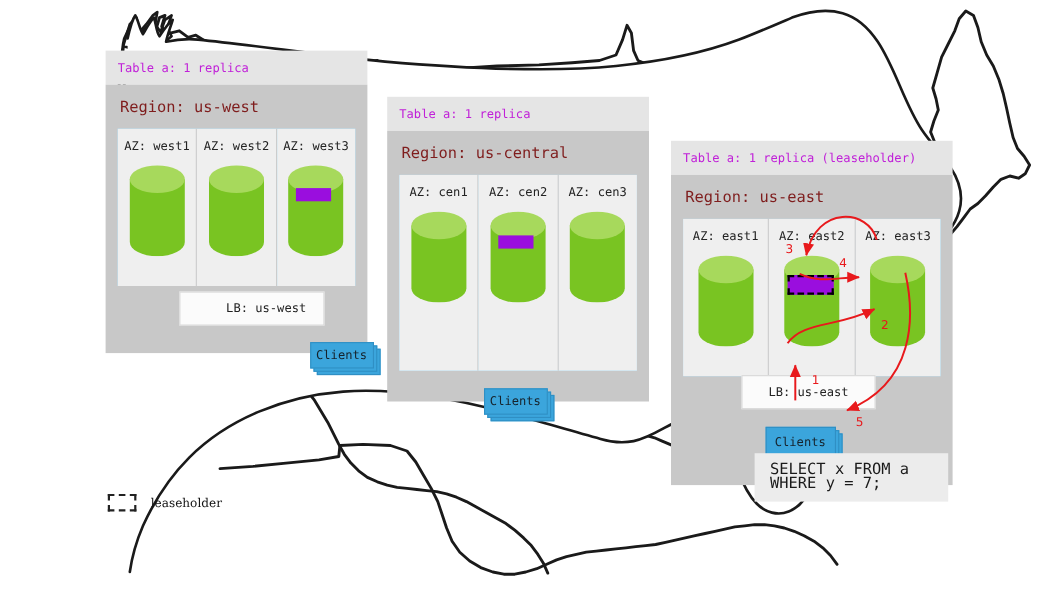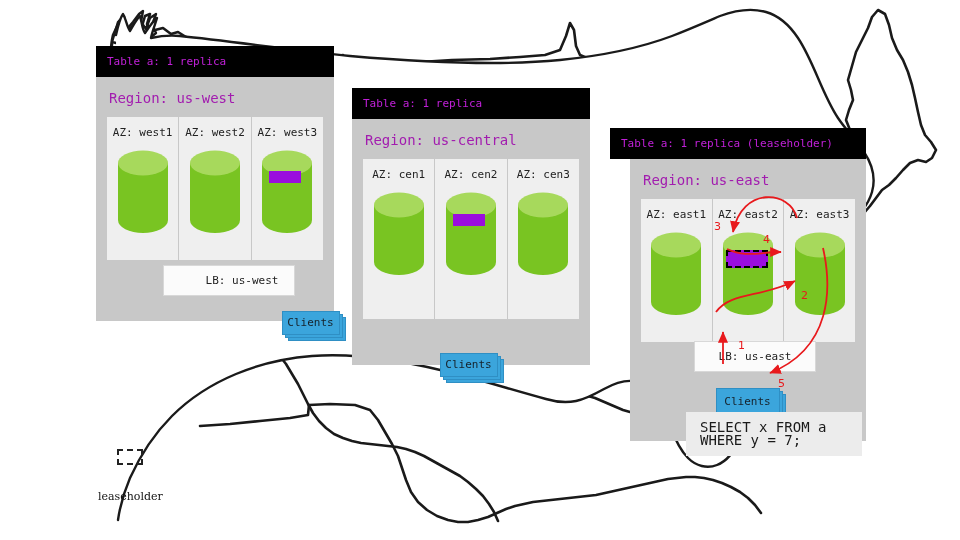--- a/index.html
+++ b/index.html
@@ -9,28 +9,28 @@
     position:relative;
   }
   #stage{position:absolute;left:0;top:0;width:960px;height:540px;}
 
   
   #usmap{position:absolute;left:0;top:0;width:960px;height:540px;z-index:1;}
 
   
   .region-panel{position:absolute;z-index:3;}
   .panel-header{
-    background:#000000;color:#c020d8;
+    background:#e5e5e5;color:#c020d8;
     font-size:11px;line-height:11px;
     padding:10px 11px 10px 11px;
     white-space:nowrap;
   }
   .panel-body{background:#c8c8c8;position:relative;}
   .region-title{
-    color:#a21caf;font-size:14px;line-height:14px;
+    color:#7f1d1d;font-size:14px;line-height:14px;
     padding:14px 0 12px 13px;white-space:nowrap;
   }
   .az-row{display:flex;background:#7dd3fc;margin:0 11px;position:relative;}
   .az-cell{
     flex:1 1 0;background:#efefef;position:relative;
     border-right:1px solid #c8c8c8;
     display:flex;flex-direction:column;align-items:center;
   }
   .az-cell:last-child{border-right:none;}
   .az-label{
@@ -64,21 +64,21 @@
   }
 
   
   .sql-box{
     position:absolute;background:#ececec;z-index:3;
     font-size:14px;line-height:13px;color:#1a1a1a;
     padding:9px 0 9px 14px;white-space:pre;
   }
 
   
-  .legend{position:absolute;z-index:4;display:flex;align-items:center;gap:25px;flex-direction:column;}
+  .legend{position:absolute;z-index:4;display:flex;align-items:center;gap:13px;}
   .legend .swatch{width:22px;height:12px;border:2px dashed #222;background:transparent;}
   .legend .ltext{font-family:"DejaVu Serif","Liberation Serif",serif;font-size:11px;color:#111;}
 
   
   #arrows{position:absolute;left:0;top:0;width:960px;height:540px;z-index:6;pointer-events:none;}
   .step-num{
     position:absolute;z-index:7;color:#e8191c;font-size:11px;line-height:11px;
     font-family:"DejaVu Sans","Liberation Sans",sans-serif;
   }
 </style>
@@ -228,21 +228,21 @@
         <div class="card s1" style="width:56px;height:22px;"></div>
         <div class="label" style="width:57px;height:23px;">Clients</div>
       </div>
     </div>
   </div>
 
   <div class="region-panel" id="panel-central" style="left:352px;top:88px;width:238px;">
     <div class="panel-header">Table a: 1 replica</div>
     <div class="panel-body" style="height:246px;">
       <div class="region-title">Region: us-central</div>
-      <div class="az-row" style="height:160px;">
+      <div class="az-row" style="height:178px;">
         <div class="az-cell">
           <div class="az-label">AZ: cen1</div>
           <div class="cyl-wrap">
             <svg width="52" height="83" viewBox="0 0 52 83" xmlns="http://www.w3.org/2000/svg">
               <path d="M1,13 L1,70 A25,13 0 0 0 51,70 L51,13 Z" fill="#79c422"></path>
               <ellipse cx="26" cy="13" rx="25" ry="12.5" fill="#a7d95c"></ellipse>
             </svg>
           </div>
         </div>
         <div class="az-cell">
@@ -269,21 +269,21 @@
         <div class="card s3" style="width:56px;height:22px;"></div>
         <div class="card s2" style="width:56px;height:22px;"></div>
         <div class="card s1" style="width:56px;height:22px;"></div>
         <div class="label" style="width:57px;height:23px;">Clients</div>
       </div>
     </div>
   </div>
 
   <div class="region-panel" id="panel-east" style="left:610px;top:128px;width:256px;">
     <div class="panel-header">Table a: 1 replica (leaseholder)</div>
-    <div class="panel-body" style="height:282px;margin-left:20px;">
+    <div class="panel-body" style="height:282px;">
       <div class="region-title">Region: us-east</div>
       <div class="az-row" style="height:143px;justify-content:flex-end;">
         <div class="az-cell">
           <div class="az-label">AZ: east1</div>
           <div class="cyl-wrap">
             <svg width="52" height="83" viewBox="0 0 52 83" xmlns="http://www.w3.org/2000/svg">
               <path d="M1,13 L1,70 A25,13 0 0 0 51,70 L51,13 Z" fill="#79c422"></path>
               <ellipse cx="26" cy="13" rx="25" ry="12.5" fill="#a7d95c"></ellipse>
             </svg>
           </div>

